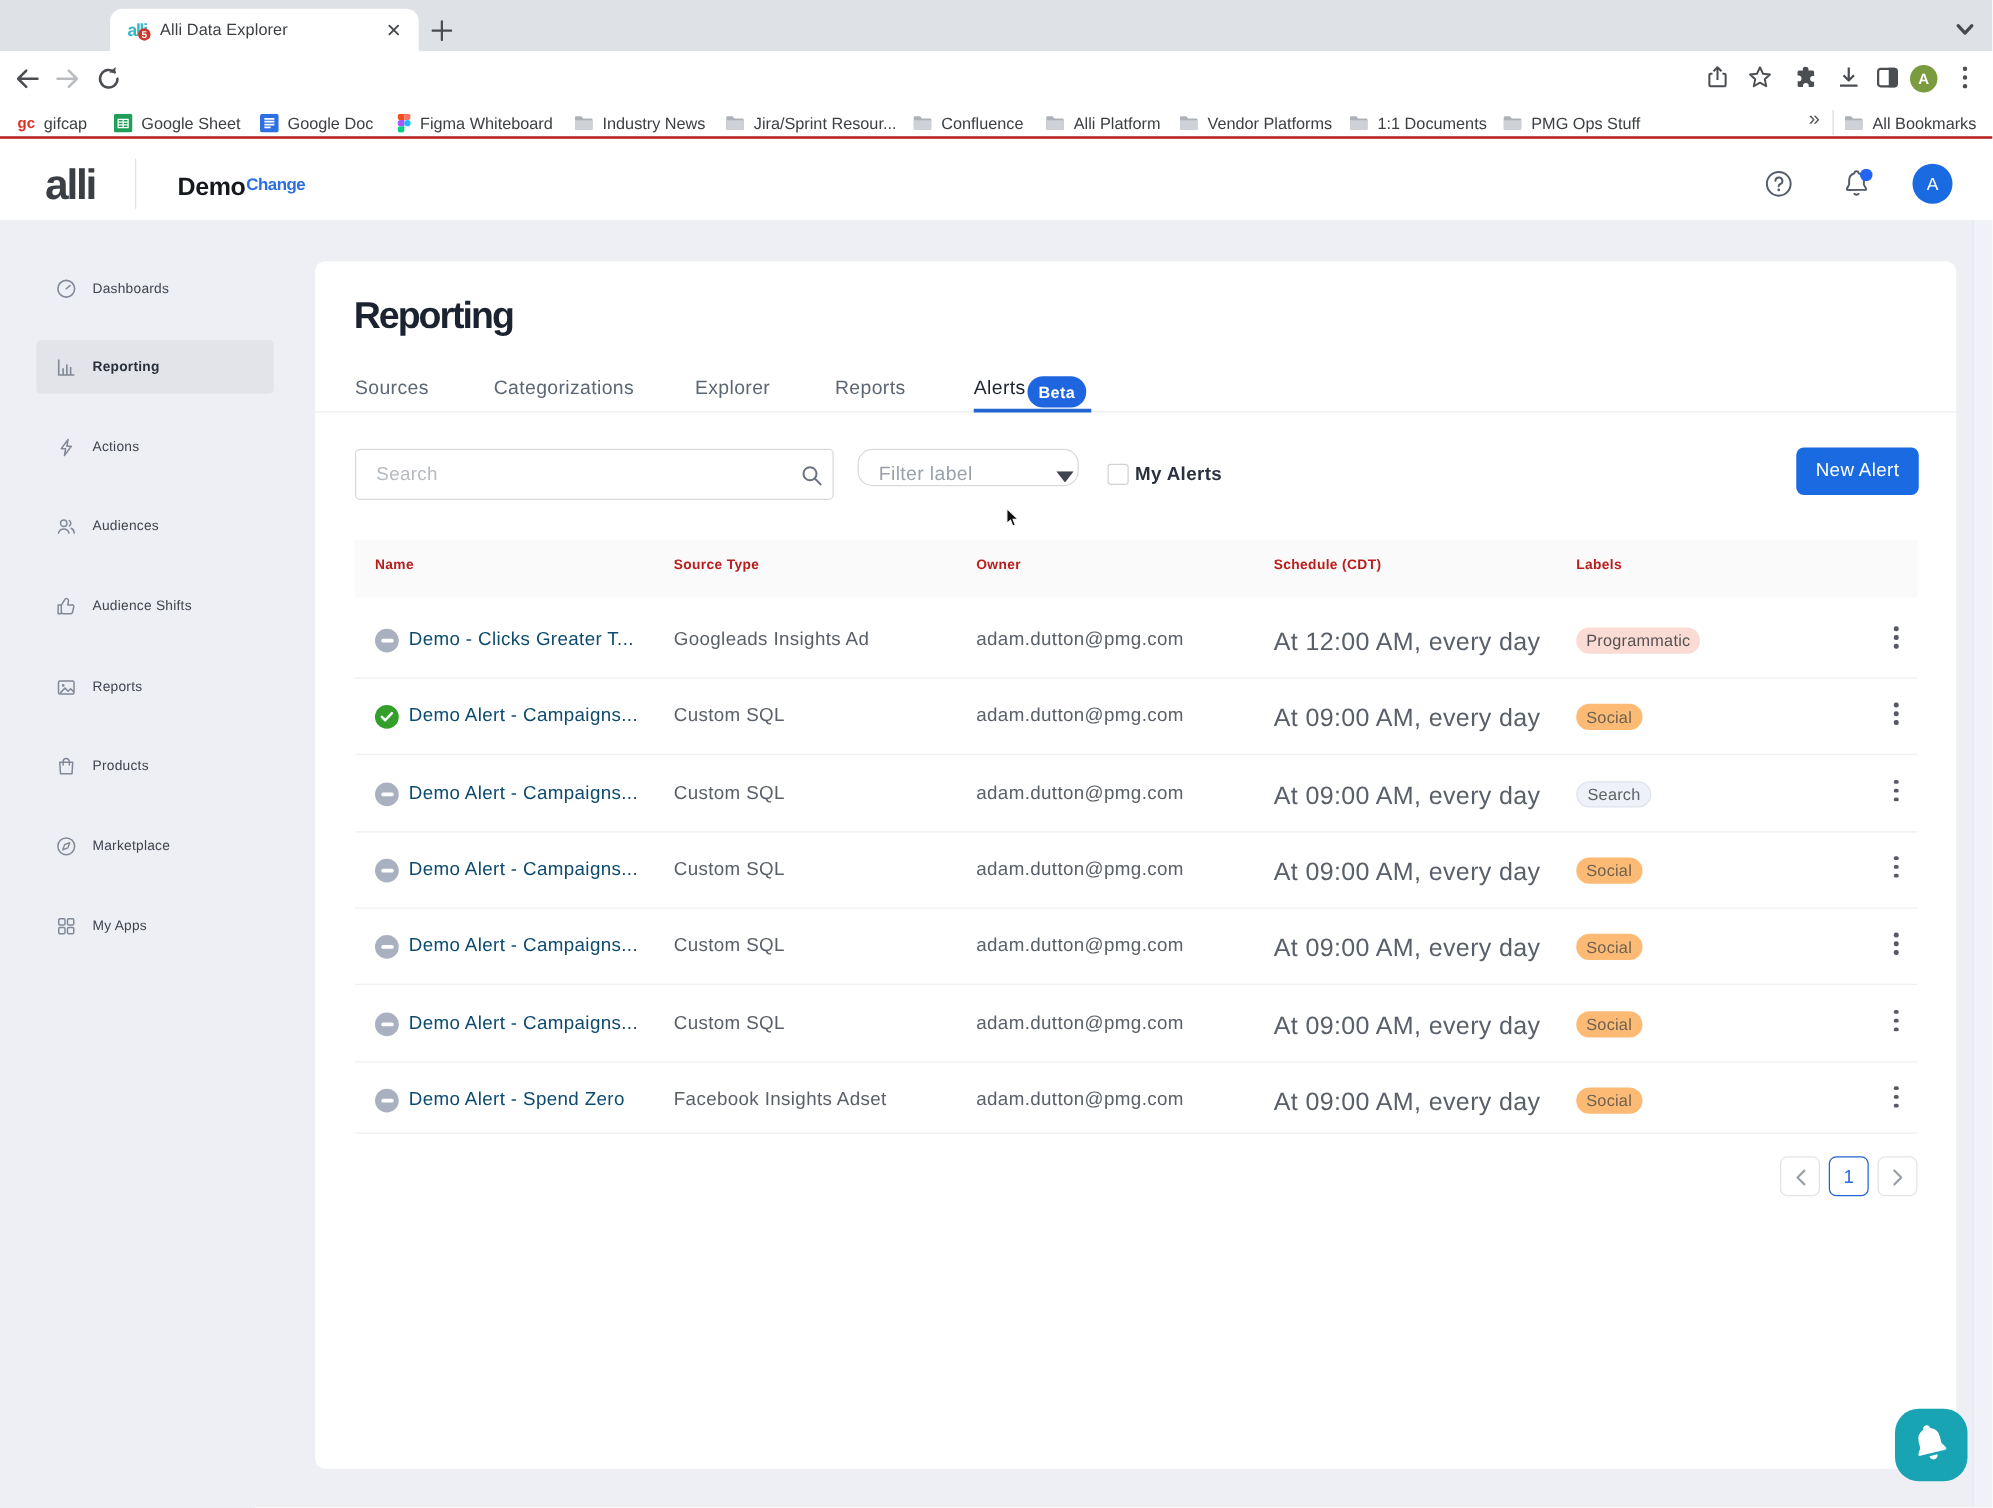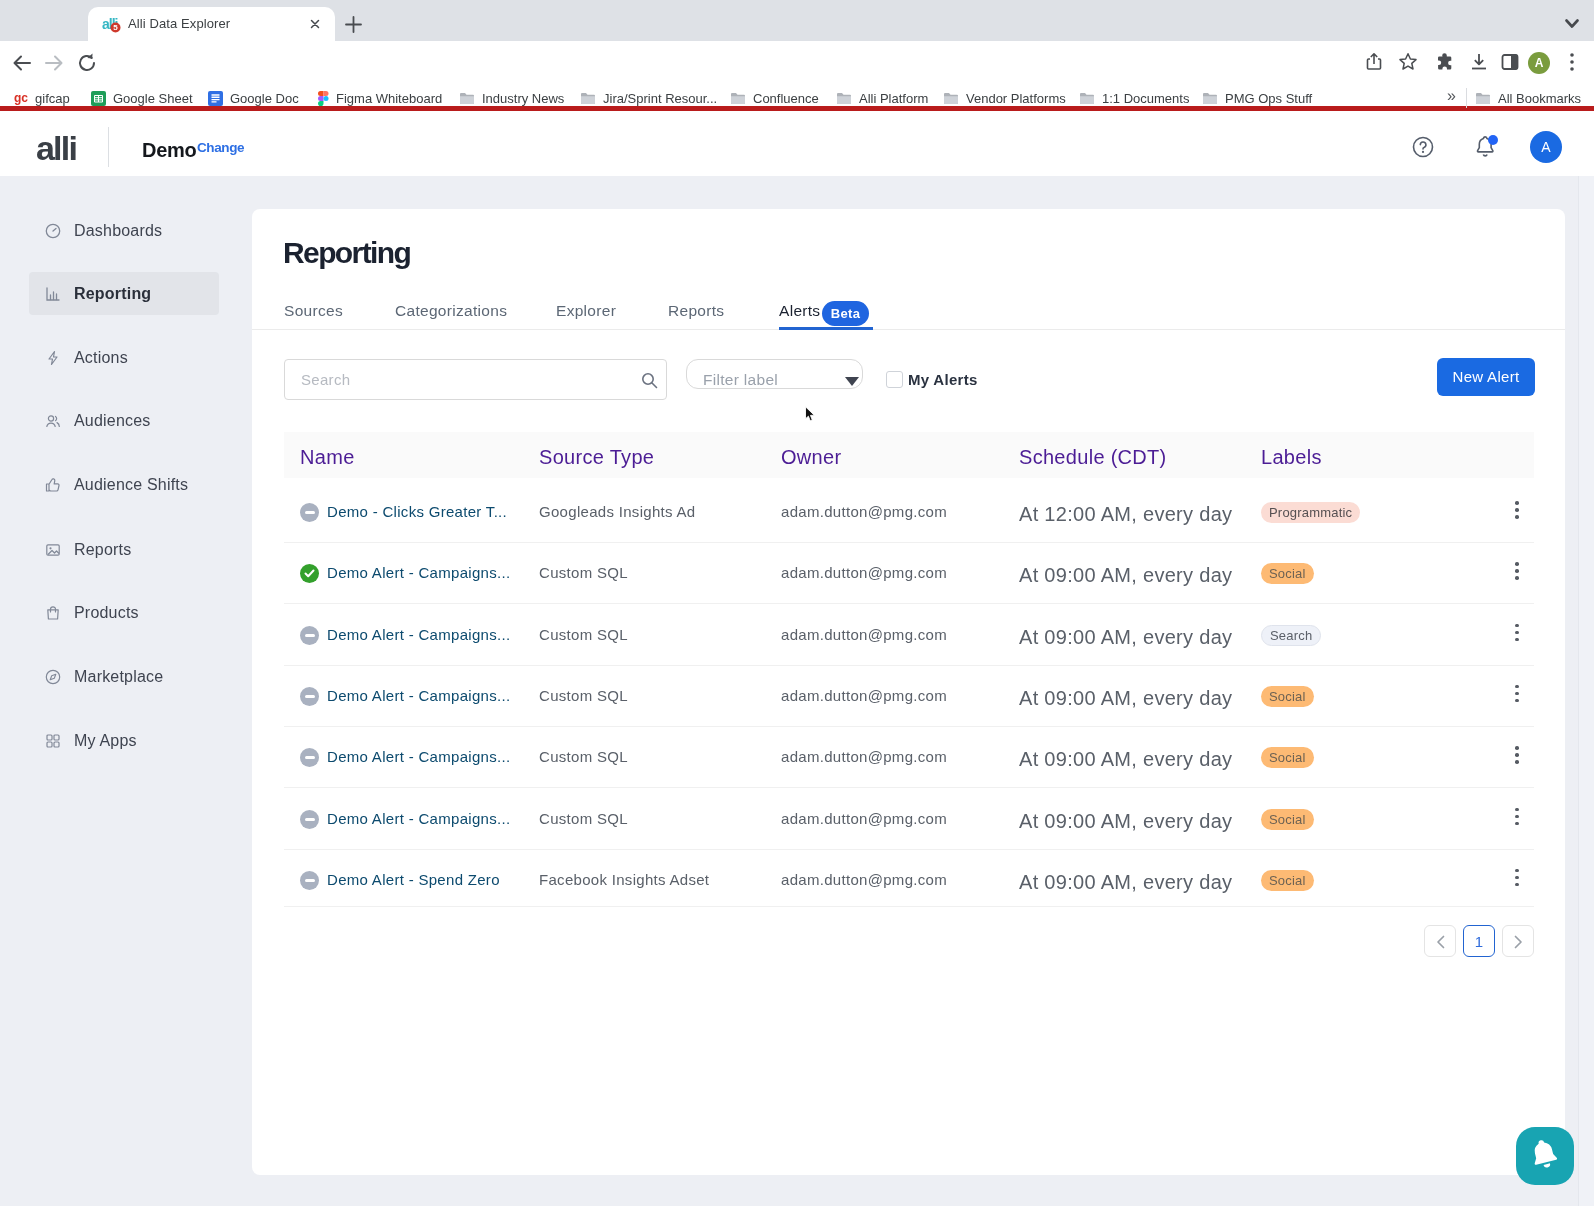--- a/index.html
+++ b/index.html
@@ -16,36 +16,36 @@
 #newtab { position:absolute; left:345px; top:16px; width:17px; height:17px; }
 
 
 #toolbar { position:absolute; left:0; top:41px; width:1594px; height:44px; background:#fff; }
 #addrbar { position:absolute; left:109px; top:5px; width:1314px; height:34px; border:2px solid #1a66d2; border-radius:17px; background:#fff; }
 #addrbar .url { position:absolute; left:33px; top:7px; font-size:14.5px; color:#202124; white-space:nowrap; }
 #addrbar .url .gray { color:#5f6368; }
 .tbicon { position:absolute; top:11px; }
 
 
-#bookmarks { position:absolute; left:0; top:85px; width:1594px; height:26px; background:#fff; border-bottom:5px solid #b91c1c; font-size:13px; color:#3c4043; }
+#bookmarks { position:absolute; left:0; top:85px; width:1594px; height:26px; background:#fff; border-bottom:2px solid #b91c1c; font-size:13px; color:#3c4043; }
 .bm { position:absolute; top:5px; height:16px; display:flex; align-items:center; gap:7px; white-space:nowrap; }
 
 
 #appheader { position:absolute; left:0; top:112px; width:1594px; height:64px; background:#fff; }
 #logo { position:absolute; left:36px; top:17px; font-size:34px; font-weight:bold; color:#3a3f46; letter-spacing:-1.8px; }
 #hdr-divider { position:absolute; left:108px; top:15px; width:1px; height:40px; background:#dcdfe3; }
 #hdr-demo { position:absolute; left:142px; top:27px; font-size:20px; font-weight:bold; color:#15181d; letter-spacing:-0.3px; }
 #hdr-change { position:absolute; left:197px; top:28px; font-size:13.5px; font-weight:bold; color:#2d6fe4; letter-spacing:-0.4px; }
 
 
 #main { position:absolute; left:0; top:176px; width:1594px; height:1030px; background:#edeff4; }
 #card { position:absolute; left:252px; top:33px; width:1313px; height:966px; background:#fff; border-radius:8px 8px 8px 8px; }
 
 
-.sb-item { position:absolute; left:45px; width:200px; height:24px; display:flex; align-items:center; gap:13px; font-size:16px; color:#3f4450; letter-spacing:0.2px; }
+.sb-item { position:absolute; left:45px; width:200px; height:24px; display:flex; align-items:center; gap:13px; font-size:11px; color:#3f4450; letter-spacing:0.2px; }
 #sb-active { position:absolute; left:29px; top:96px; width:190px; height:43px; background:#e2e4e9; border-radius:4px; }
 .sb-icon { width:16px; height:16px; flex:0 0 16px; color:#818897; }
 
 
 #rep-title { position:absolute; left:31px; top:27px; font-size:30px; font-weight:bold; color:#1b2230; letter-spacing:-1.6px; }
 .ctab { position:absolute; top:93px; font-size:15.5px; color:#5c6775; letter-spacing:0.3px; }
 #tab-underline { position:absolute; left:527px; top:118px; width:94px; height:3px; background:#2264d1; }
 #tabs-border { position:absolute; left:0px; top:120px; width:1313px; height:1px; background:#ebebeb; }
 #beta { position:absolute; left:570px; top:92px; width:47px; height:25px; background:#1f65e0; border-radius:13px; color:#fff; font-size:13px; font-weight:bold; text-align:center; line-height:25px; letter-spacing:0.3px; }
 
@@ -53,21 +53,21 @@
 #searchbox .ph { position:absolute; left:16px; top:11px; font-size:15px; color:#b6bac1; letter-spacing:0.3px; }
 #filterbox { position:absolute; left:434px; top:150px; width:177px; height:30px; border:1px solid #d9d9d9; border-radius:12px; }
 #filterbox .ph { position:absolute; left:16px; top:11px; font-size:15.5px; color:#9aa1ab; letter-spacing:0.3px; }
 #myalerts-cb { position:absolute; left:634px; top:162px; width:17px; height:17px; border:1px solid #cfd3d9; border-radius:3px; background:#fff; }
 #myalerts-lbl { position:absolute; left:656px; top:162px; font-size:15px; font-weight:bold; color:#2a3240; letter-spacing:0.3px; }
 #newalert { position:absolute; left:1185px; top:149px; width:98px; height:38px; background:#1a6ae2; border-radius:6px; color:#fff; font-size:15px; text-align:center; line-height:38px; letter-spacing:0.3px; }
 
 
 #tbl { position:absolute; left:32px; top:223px; width:1250px; }
 #tbl-head { position:absolute; left:0; top:0; width:1250px; height:46px; background:#fafafa; }
-.th { position:absolute; top:14px; font-size:20px; font-weight:normal; color:#4c1d95; letter-spacing:0.3px; }
+.th { position:absolute; top:14px; font-size:11px; font-weight:bold; color:#b91c1c; letter-spacing:0.3px; }
 .trow { position:absolute; left:0; width:1250px; height:61px; border-bottom:1px solid #f0f0f0; }
 .trow .stat { position:absolute; left:16px; top:21px; width:19px; height:19px; border-radius:50%; }
 .stat.gray { background:#a9b1c0; }
 .stat.green { background:#33a02c; }
 .stat .bar { position:absolute; left:4.5px; top:8px; width:10px; height:3px; background:#fff; border-radius:1.5px; }
 .trow .name { position:absolute; left:43px; top:21px; font-size:15px; color:#0c4a6e; letter-spacing:0.3px; white-space:nowrap; }
 .trow .src { position:absolute; left:255px; top:21px; font-size:15px; color:#5a6069; letter-spacing:0.3px; }
 .trow .own { position:absolute; left:497px; top:21px; font-size:15px; color:#5a6069; letter-spacing:0.3px; }
 .trow .sch { position:absolute; left:735px; top:21px; font-size:20px; color:#5a6069; letter-spacing:0.3px; }
 .pill { position:absolute; left:977px; top:20px; height:21px; border-radius:10.5px; font-size:13px; line-height:21px; padding:0 8px; letter-spacing:0.2px; }

